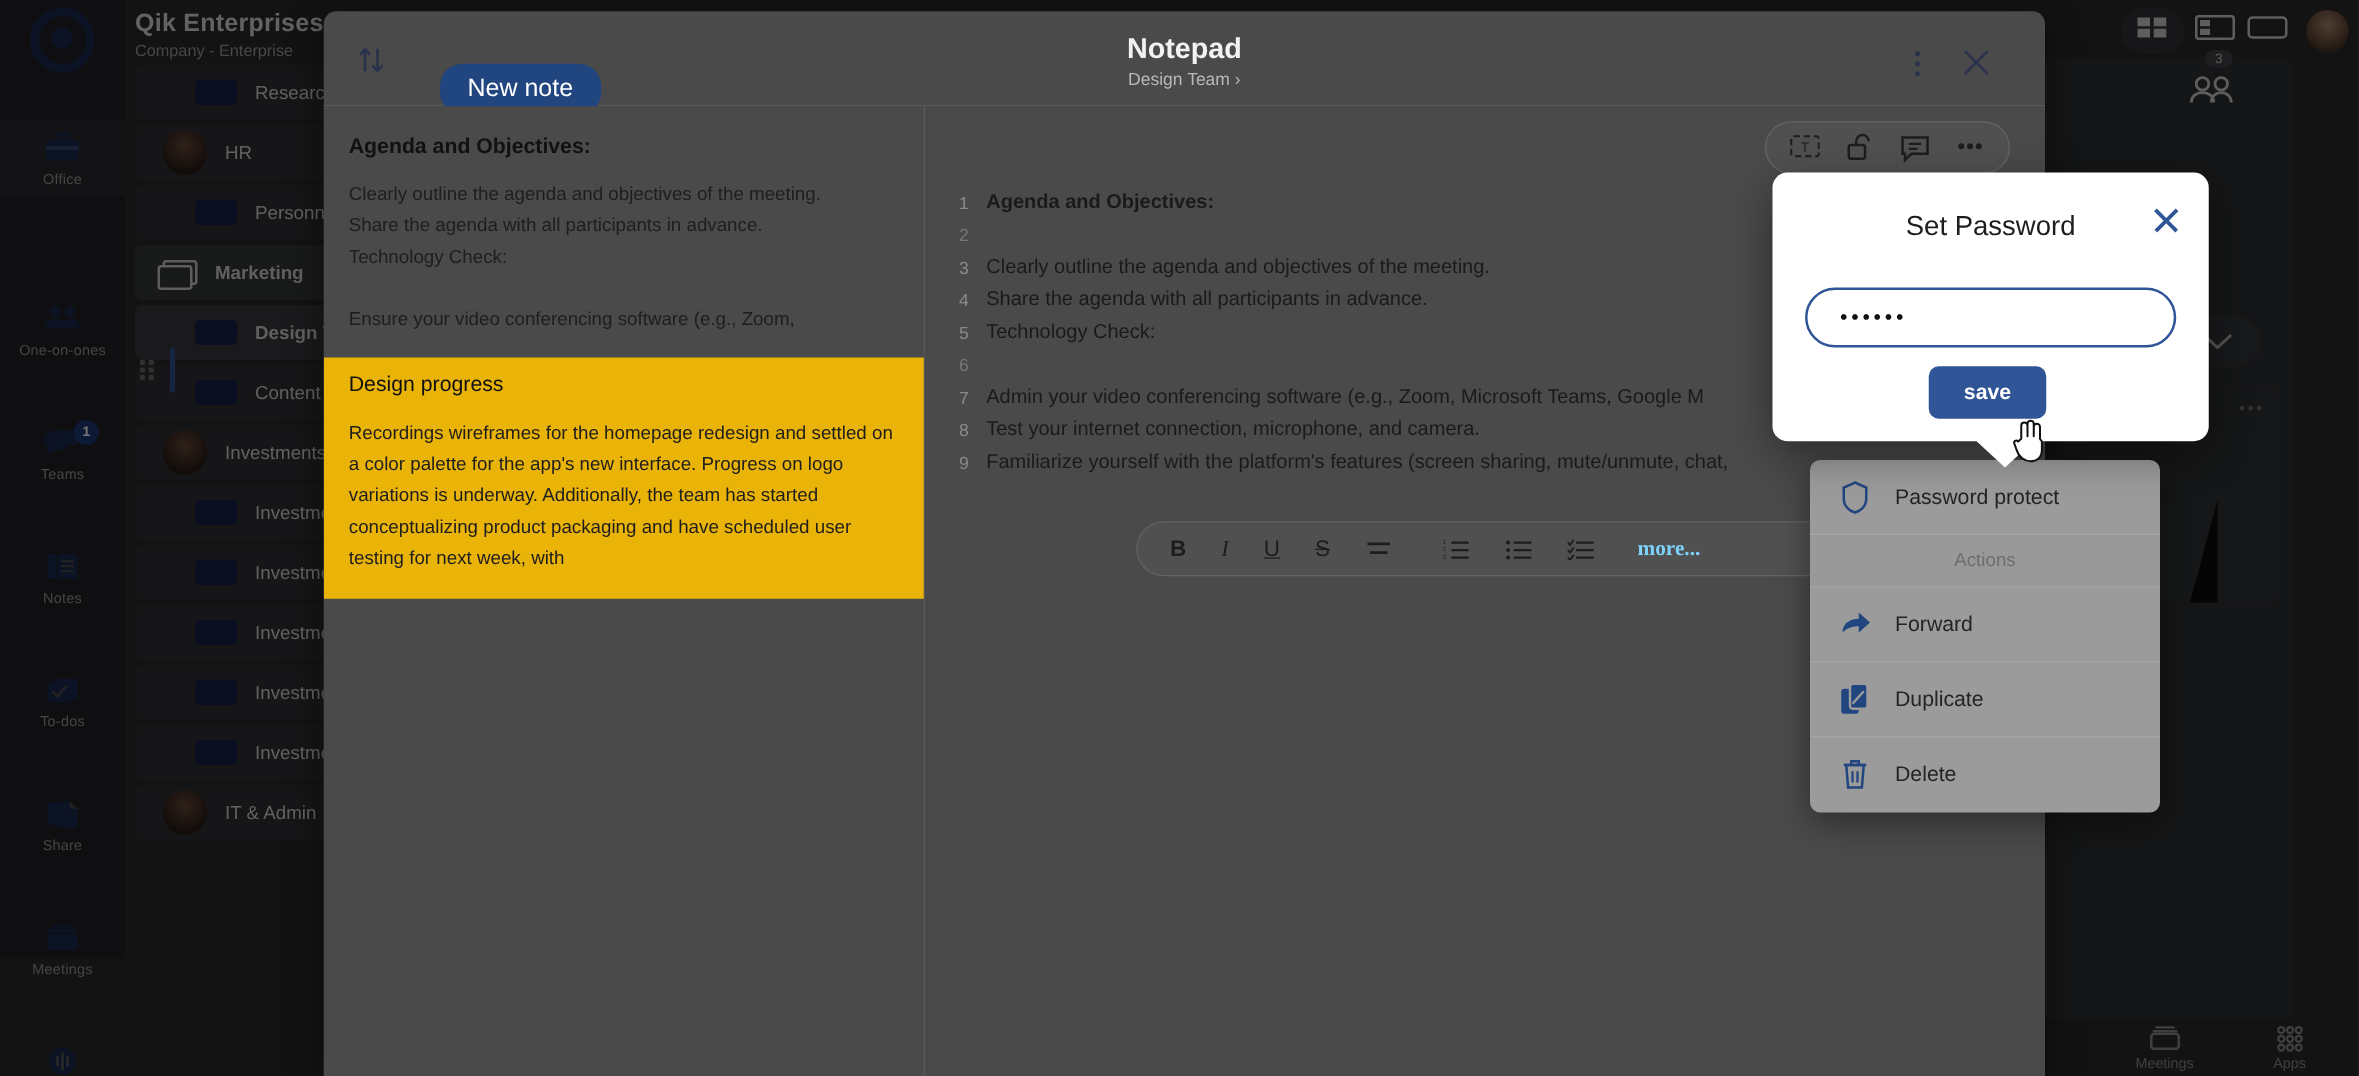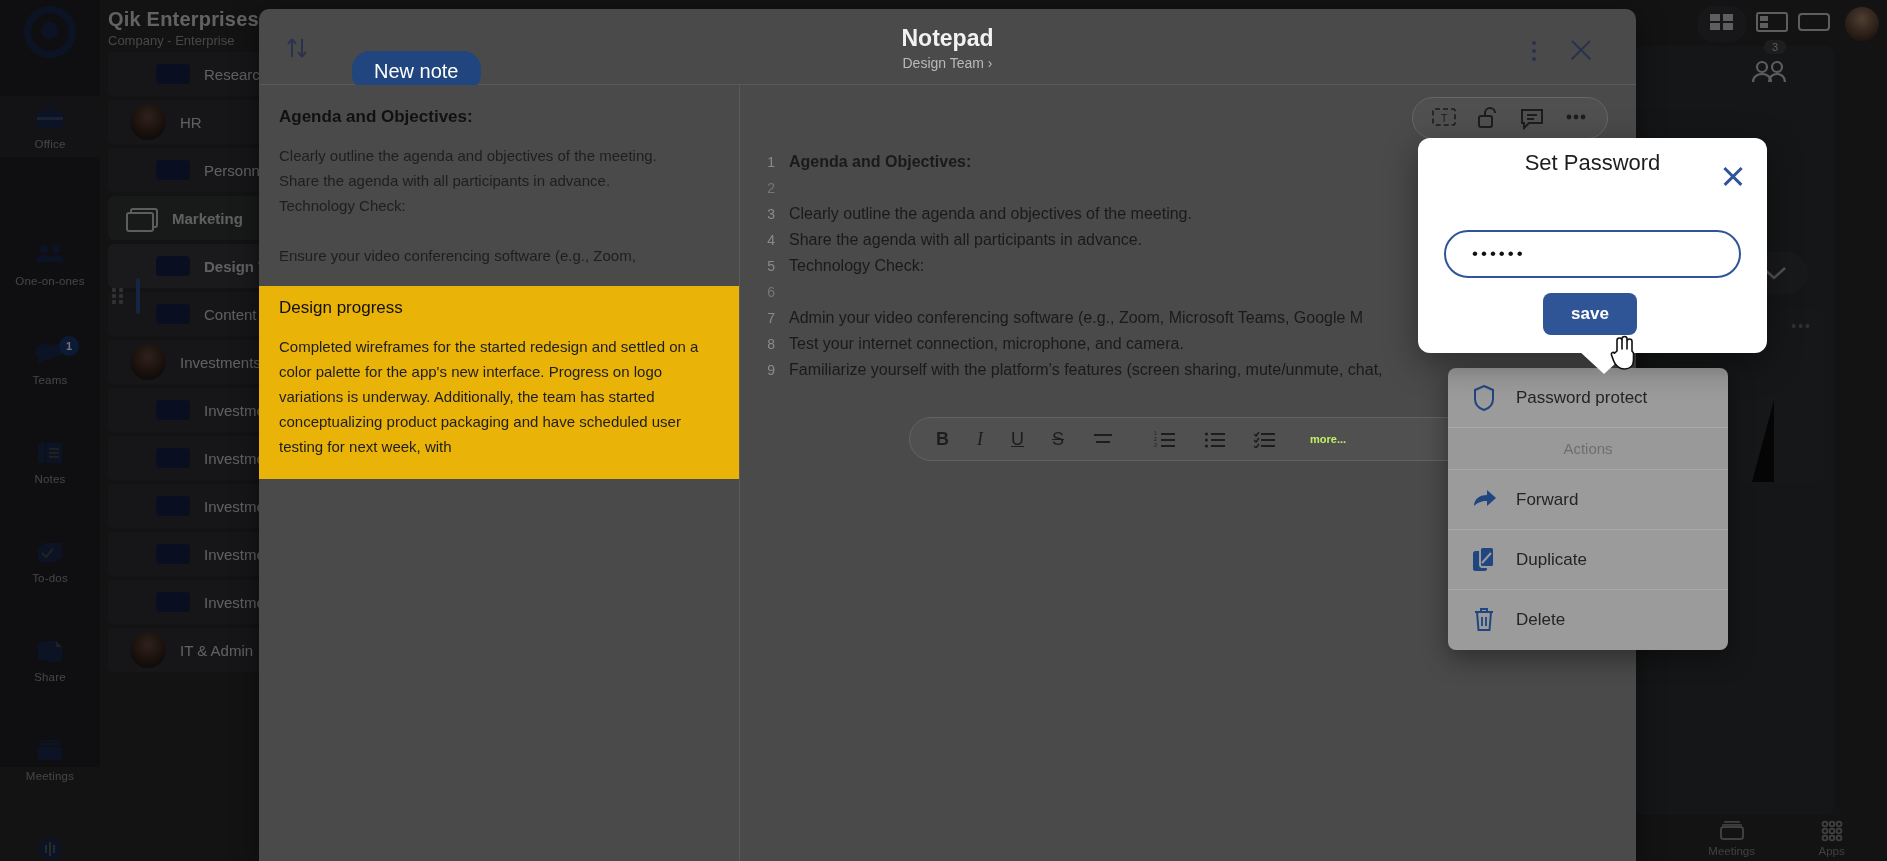--- a/index.html
+++ b/index.html
@@ -146,21 +146,21 @@
   .ln.empty .num { color:#777; }
 
   .fmt-bar {
     position:absolute; left: 168px; top: 332px; right: 28px; height: 44px;
     background:#505050; border:1px solid #636363; border-radius: 22px;
     display:flex; align-items:center; gap: 28px; padding: 0 26px;
     font-size: 18px; color:#1d1d1d;
   }
   .fmt-bar .b{font-weight:bold;} .fmt-bar .i{font-style:italic;font-family:"Liberation Serif",serif;}
   .fmt-bar .u{text-decoration:underline;} .fmt-bar .s{text-decoration:line-through;}
-  .fmt-bar .more { color:#bef264; font-size:11px; font-weight:bold; margin-left: 6px;}
+  .fmt-bar .more { color:#7dd3fc; font-size:17px; font-weight:bold; margin-left: 6px; font-family: Liberation Serif, serif;}
   .fmt-ico { width:22px; height:18px; cursor:pointer;}
 
   
   .ctx-menu {
     position:absolute; left: 1448px; top: 368px; width: 280px;
     background:#9b9b9b; border-radius: 8px; z-index: 60;
     box-shadow: 0 8px 26px rgba(0,0,0,.4); overflow:hidden;
   }
   .ctx-item {
     display:flex; align-items:center; gap: 18px;
@@ -176,21 +176,21 @@
   .pw-dialog {
     position:absolute; left: 1418px; top: 138px; width: 349px; height: 215px;
     background:#fff; border-radius: 12px; z-index: 80;
     box-shadow: 0 10px 34px rgba(0,0,0,.40);
   }
   .pw-arrow {
     position:absolute; left: 1578px; top: 350px; width:0;height:0;
     border-left: 26px solid transparent; border-right: 26px solid transparent;
     border-top: 24px solid #ffffff; z-index: 81;
   }
-  .pw-title { text-align:center; font-size: 22px; color:#1d1d1d; padding-top: 12px; font-weight:500;}
+  .pw-title { text-align:center; font-size: 22px; color:#1d1d1d; padding-top: 30px; font-weight:500;}
   .pw-close { position:absolute; right: 22px; top: 26px; width: 24px; height:24px; cursor:pointer;}
   .pw-close:before,.pw-close:after{content:"";position:absolute;left:0;top:11px;width:24px;height:2.6px;background:#2f5597;}
   .pw-close:before{transform:rotate(45deg);} .pw-close:after{transform:rotate(-45deg);}
   .pw-input {
     position:absolute; left: 26px; top: 92px; width: 297px; height: 48px;
     border: 2px solid #2f5597; border-radius: 24px;
     font-size: 17px; padding: 0 26px; color:#111; background:#fff;
     font-family:"Liberation Sans", sans-serif;
     letter-spacing: 3px;
   }
@@ -478,21 +478,21 @@
       <div class="note-card">
         <h3>Agenda and Objectives:</h3>
         <p style="white-space:pre-line;">Clearly outline the agenda and objectives of the meeting.
 Share the agenda with all participants in advance.
 Technology Check:
 
 Ensure your video conferencing software (e.g., Zoom,</p>
       </div>
       <div class="note-card sel">
         <h3 class="light">Design progress</h3>
-        <p>Completed wireframes for the started redesign and settled on a color palette for the app's new interface. Progress on logo variations is underway. Additionally, the team has started conceptualizing product packaging and have scheduled user testing for next week, with</p>
+        <p>Recordings wireframes for the homepage redesign and settled on a color palette for the app's new interface. Progress on logo variations is underway. Additionally, the team has started conceptualizing product packaging and have scheduled user testing for next week, with</p>
       </div>
     </div>
 
     <div class="editor">
       <div class="editor-tools">
         <span class="tico">
           <svg width="26" height="22" viewBox="0 0 26 22">
               <rect x="2" y="3" width="22" height="16" rx="2" fill="none" stroke="#1d1d1d" stroke-width="1.6" stroke-dasharray="5 3"></rect>
               <text x="13" y="15.5" font-size="11" text-anchor="middle" fill="#1d1d1d" font-family="Liberation Sans, sans-serif">T</text>
             </svg>

